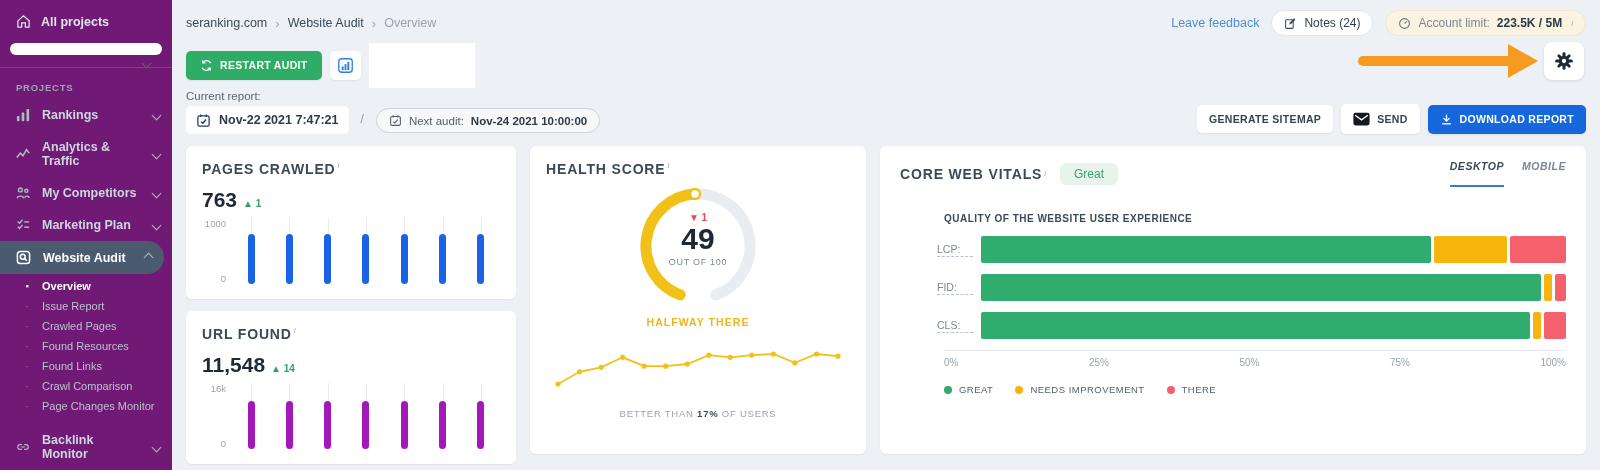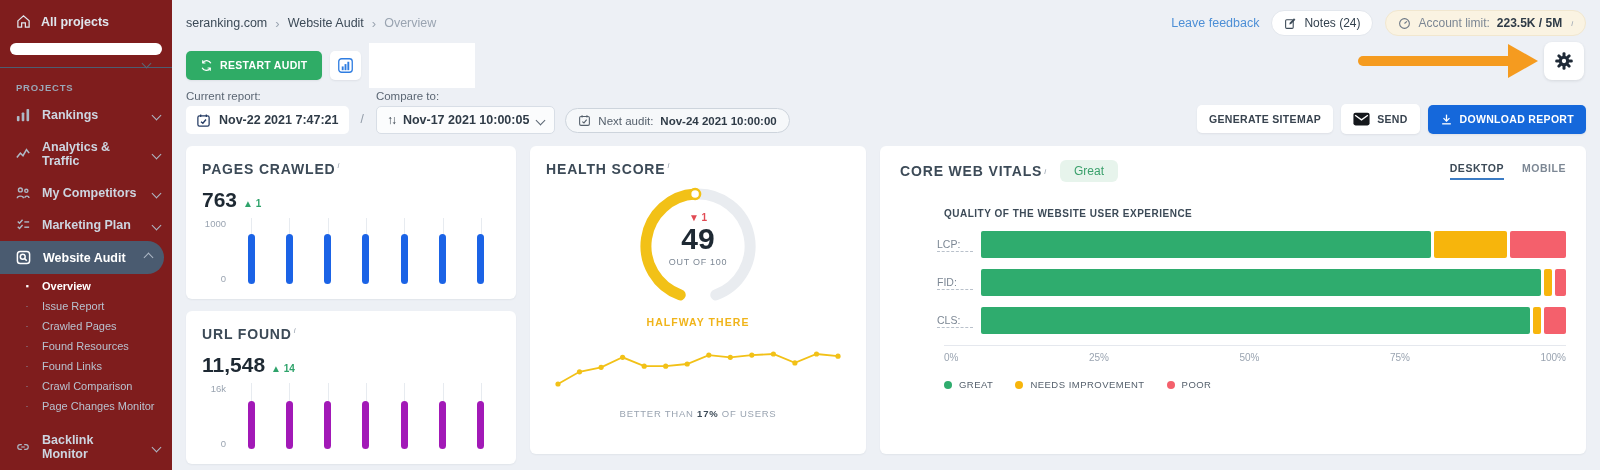--- a/index.html
+++ b/index.html
@@ -6,21 +6,21 @@
   html,body { width:1600px; height:470px; overflow:hidden; }
   body {
     font-family:"Liberation Sans", sans-serif;
     background:#edf0f5;
     display:flex;
     color:#33414e;
   }
   
   .sidebar {
     width:172px; min-width:172px; height:470px;
-    background:#7f1d1d;
+    background:#701a75;
     color:#c7cfda;
     font-size:12px;
     display:flex; flex-direction:column;
     overflow:hidden;
   }
   .all-projects {
     display:flex; align-items:center; gap:10px;
     padding:14px 14px 10px 16px; color:#dfe5ec; font-weight:bold; font-size:12.5px;
     cursor:pointer;
   }
@@ -149,21 +149,21 @@
   .better-line { margin-top:10px; font-size:9.5px; letter-spacing:0.08em; color:#9aa4b1; }
   .better-line .strong { color:#3c4a57; font-weight:bold; }
 
   .cwv-card { flex:1; height:308px; padding:14px 20px; display:flex; flex-direction:column; }
   .cwv-head { display:flex; align-items:center; }
   .badge-great {
     margin-left:14px; background:#e7f4ec; color:#3aa06b; font-size:12px;
     border-radius:6px; padding:4px 14px;
   }
   .cwv-tabs { margin-left:auto; display:flex; gap:18px; font-size:10.5px; font-weight:bold; letter-spacing:0.05em; color:#7c8794; }
-  .cwv-tab { padding-bottom:4px; cursor:pointer; }
+  .cwv-tab { padding-bottom:13px; cursor:pointer;font-style:italic; }
   .cwv-tab.active { color:#3c4a57; border-bottom:2px solid #3b7bc4; }
   .cwv-subtitle { margin:26px 0 12px 44px; font-size:10px; font-weight:bold; letter-spacing:0.05em; color:#3c4a57; }
   .cwv-row { display:flex; align-items:center; margin-bottom:11px;margin-left:37px; }
   .cwv-label { width:36px; font-size:10.5px; color:#7c8794; border-bottom:1px dashed #b9c1cb; align-self:center; padding-bottom:1px; margin-right:8px; }
   .cwv-track { flex:1; height:27px; display:flex; }
   .cwv-seg { height:100%; border-radius:2px; }
   .cwv-seg + .cwv-seg { margin-left:3px; }
   .cwv-axis { margin-left:44px; border-top:1px solid #e5e8ee; padding-top:6px; display:flex; justify-content:space-between; font-size:10px; color:#9aa4b1; }
   .cwv-legend { margin:16px 0 0 44px; display:flex; gap:22px; align-items:center; }
   .legend-item { display:flex; align-items:center; gap:7px; font-size:9.5px; letter-spacing:0.05em; color:#55606c; }
@@ -379,28 +379,20 @@
             <svg width="15" height="15" viewBox="0 0 24 24" fill="none" stroke="#233a63" stroke-width="2">
                 <rect x="3" y="4.5" width="18" height="16.5" rx="2.5"></rect>
                 <path d="M7.5 2.5 V6.5 M16.5 2.5 V6.5"></path>
                 <path d="M8 14 L11 16.5 L16 10.5" stroke-width="2.2"></path>
               </svg>
           </span>
           <span>Nov-22 2021 7:47:21</span>
         </div>
       </div>
       <span class="slash-sep">/</span>
-      <div class="field-group">
-        <span class="field-label">Compare to:</span>
-        <div class="date-box bordered">
-          <span class="updown-icon">↑↓</span>
-          <span>Nov-17 2021 10:00:05</span>
-          <span class="chev down dark"></span>
-        </div>
-      </div>
       <div class="next-audit-pill">
         <span class="icon-svg">
           <svg width="13" height="13" viewBox="0 0 24 24" fill="none" stroke="#55606c" stroke-width="2">
               <rect x="3" y="4.5" width="18" height="16.5" rx="2.5"></rect>
               <path d="M7.5 2.5 V6.5 M16.5 2.5 V6.5"></path>
               <path d="M8 14 L11 16.5 L16 10.5"></path>
             </svg>
         </span>
         <span>Next audit:</span>
         <span class="strong">Nov-24 2021 10:00:00</span>
@@ -616,19 +608,19 @@
         <span class="legend-item">
             <span class="legend-dot" style="background: rgb(47, 172, 110);"></span>
             <span>GREAT</span>
           </span>
         <span class="legend-item">
             <span class="legend-dot" style="background: rgb(247, 181, 12);"></span>
             <span>NEEDS IMPROVEMENT</span>
           </span>
         <span class="legend-item">
             <span class="legend-dot" style="background: rgb(244, 96, 108);"></span>
-            <span>POOR</span>
+            <span>THERE</span>
           </span>
       </div>
     </div>
 
   </div>
 </main>
 
 </body></html>

